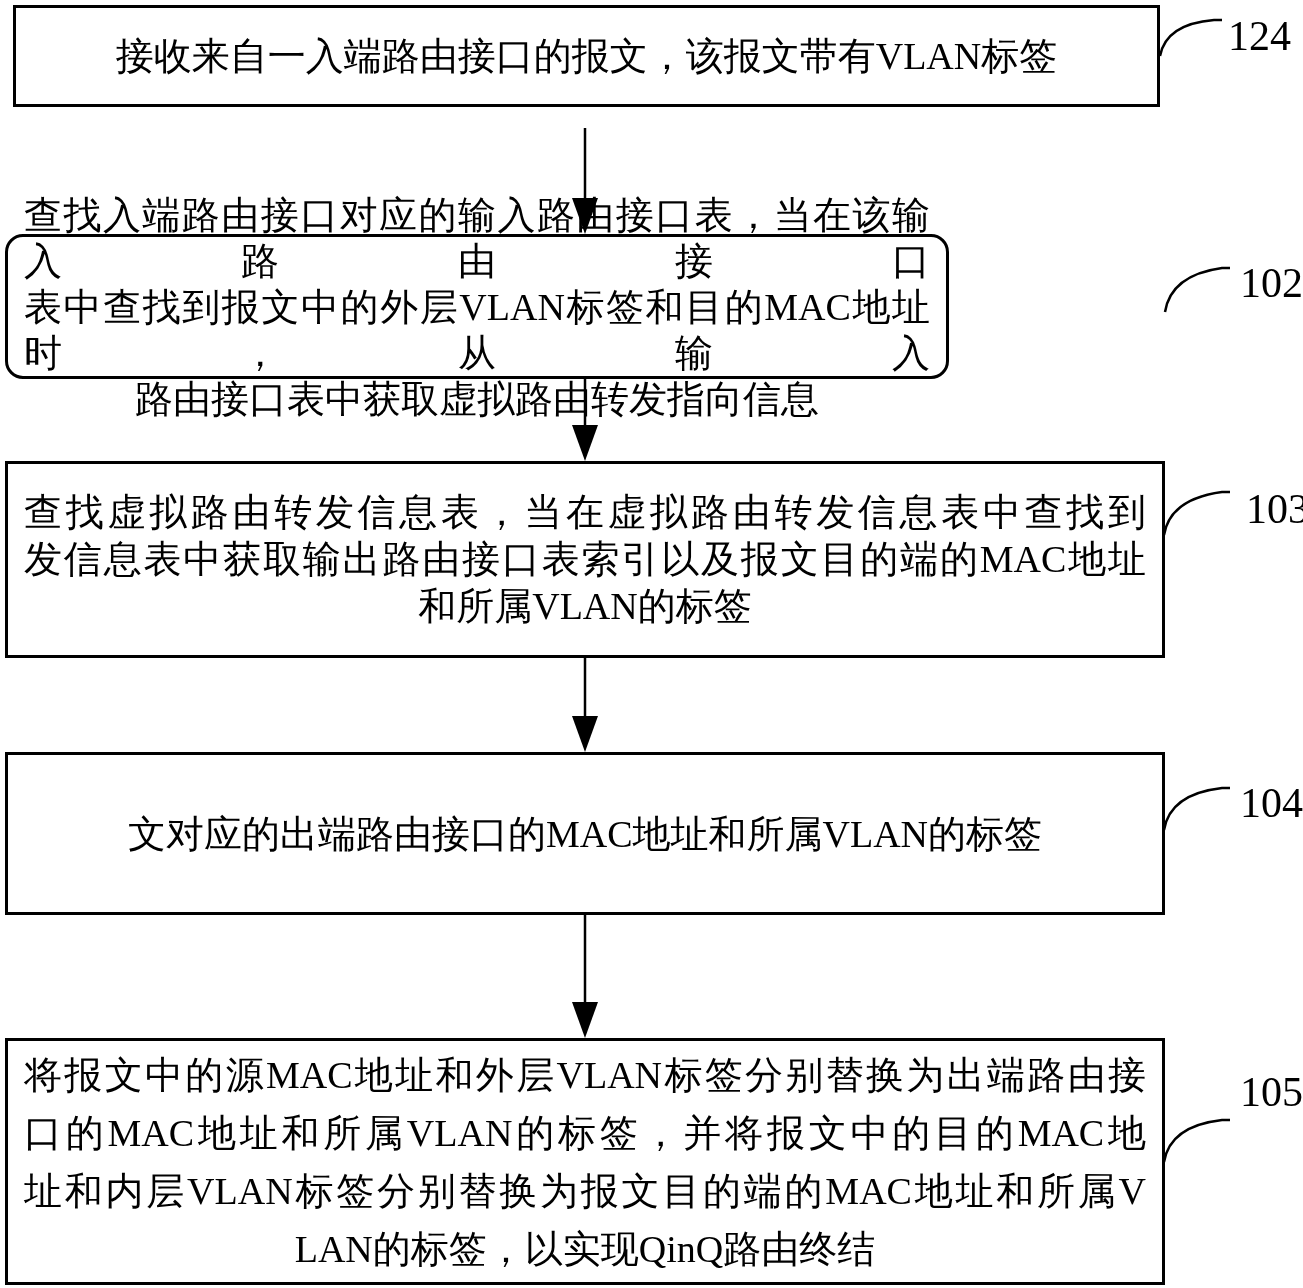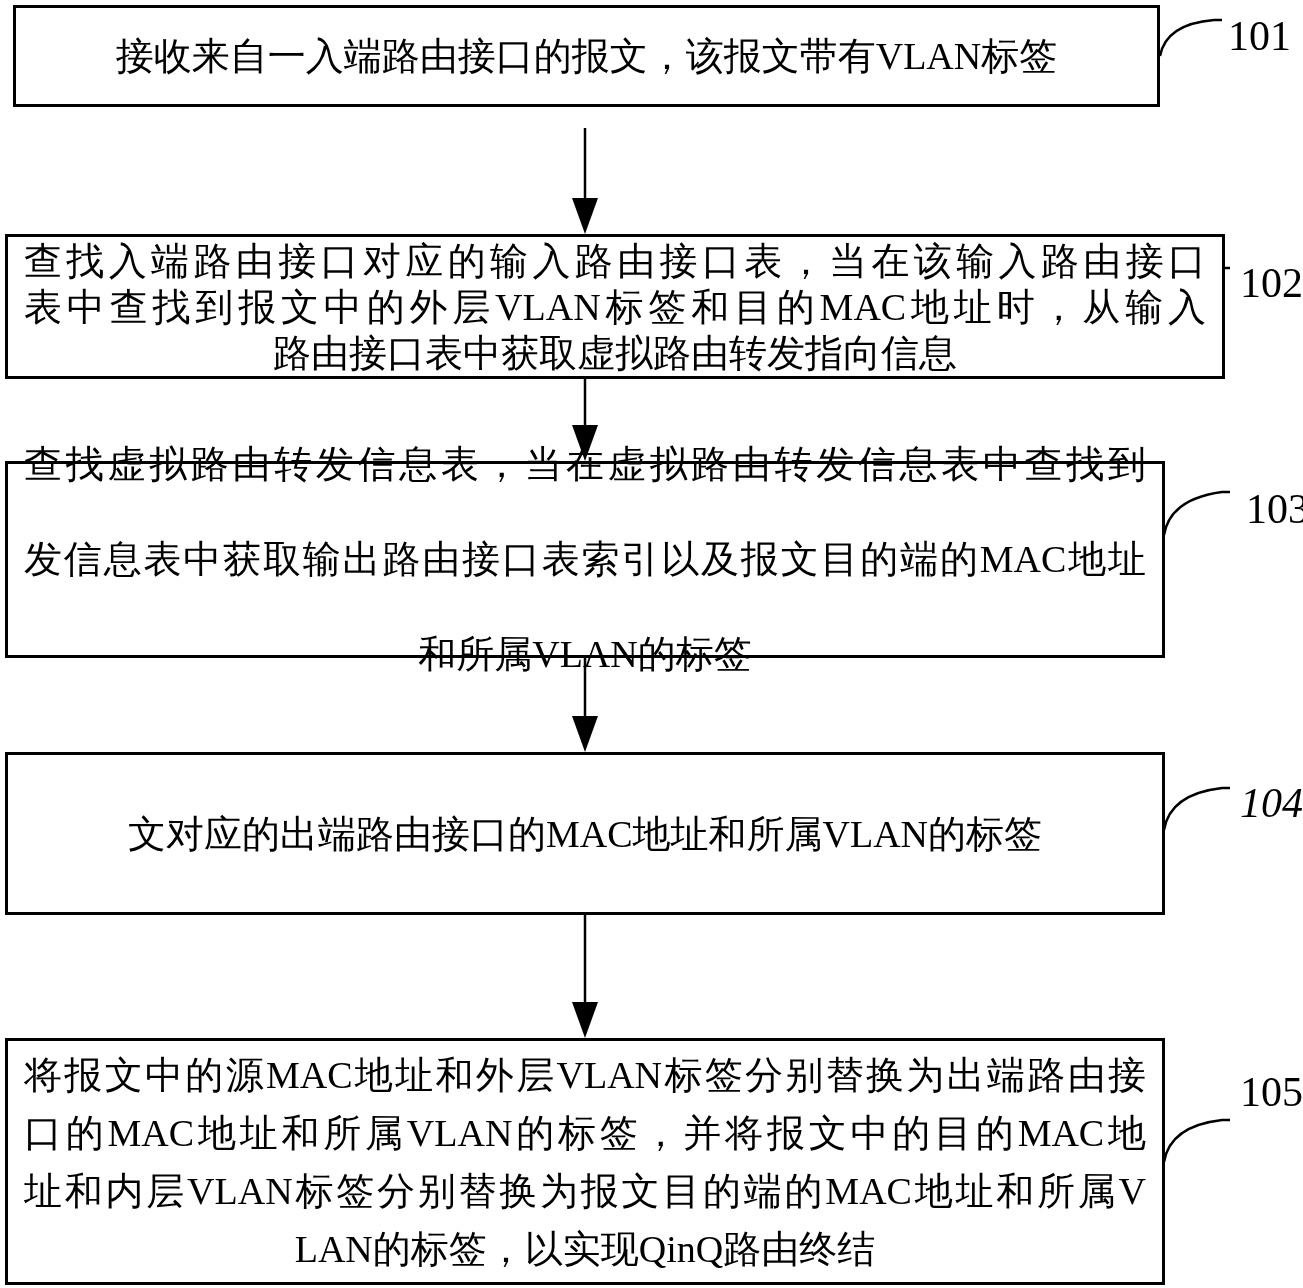--- a/index.html
+++ b/index.html
@@ -92,42 +92,42 @@
     <path class="connector" d="M1165 312 Q1171 275 1222 268 L1230 268"></path>
     <path class="connector" d="M1164 535 Q1170 499 1222 492 L1230 492"></path>
     <path class="connector" d="M1164 830 Q1170 794 1222 788 L1230 788"></path>
     <path class="connector" d="M1164 1162 Q1170 1126 1222 1120 L1230 1120"></path>
   </svg>
 
   <div class="box" style="left:13px; top:5px; width:1147px; height:102px; --lh:46px;">
     <div class="line center">接收来自一入端路由接口的报文，该报文带有VLAN标签</div>
   </div>
 
-  <div class="box" style="left:5px; top:234px; width:1220px; height:145px; --lh:46px;">
+  <div class="box" style="left:5px; top:234px; width:944px; height:145px;border-radius:18px; --lh:46px;">
     <div class="line fill">查找入端路由接口对应的输入路由接口表，当在该输入路由接口</div>
     <div class="line fill">表中查找到报文中的外层VLAN标签和目的MAC地址时，从输入</div>
     <div class="line center">路由接口表中获取虚拟路由转发指向信息</div>
   </div>
 
-  <div class="box" style="left:5px; top:461px; width:1160px; height:197px;gap:48px; --lh:47px;">
+  <div class="box" style="left:5px; top:461px; width:1160px; height:197px; --lh:47px;">
     <div class="line fill">查找虚拟路由转发信息表，当在虚拟路由转发信息表中查找到</div>
     <div class="line fill">发信息表中获取输出路由接口表索引以及报文目的端的MAC地址</div>
     <div class="line center">和所属VLAN的标签</div>
   </div>
 
   <div class="box" style="left:5px; top:752px; width:1160px; height:163px; --lh:52px;">
     <div class="line center">文对应的出端路由接口的MAC地址和所属VLAN的标签</div>
   </div>
 
   <div class="box" style="left:5px; top:1038px; width:1160px; height:247px; --lh:58px;">
     <div class="line fill">将报文中的源MAC地址和外层VLAN标签分别替换为出端路由接</div>
     <div class="line fill">口的MAC地址和所属VLAN的标签，并将报文中的目的MAC地</div>
     <div class="line fill">址和内层VLAN标签分别替换为报文目的端的MAC地址和所属V</div>
     <div class="line center">LAN的标签，以实现QinQ路由终结</div>
   </div>
 
-  <div class="ref-label" style="left:1228px; top:15px;">101</div>
+  <div class="ref-label" style="left:1228px; top:15px;">124</div>
   <div class="ref-label" style="left:1240px; top:262px;">102</div>
   <div class="ref-label" style="left:1240px; top:488px;margin-left:6px;">103</div>
-  <div class="ref-label" style="left:1240px; top:782px;font-style:italic;">104</div>
+  <div class="ref-label" style="left:1240px; top:782px;">104</div>
   <div class="ref-label" style="left:1240px; top:1071px;">105</div>
 
 </div>
 
 </body></html>

